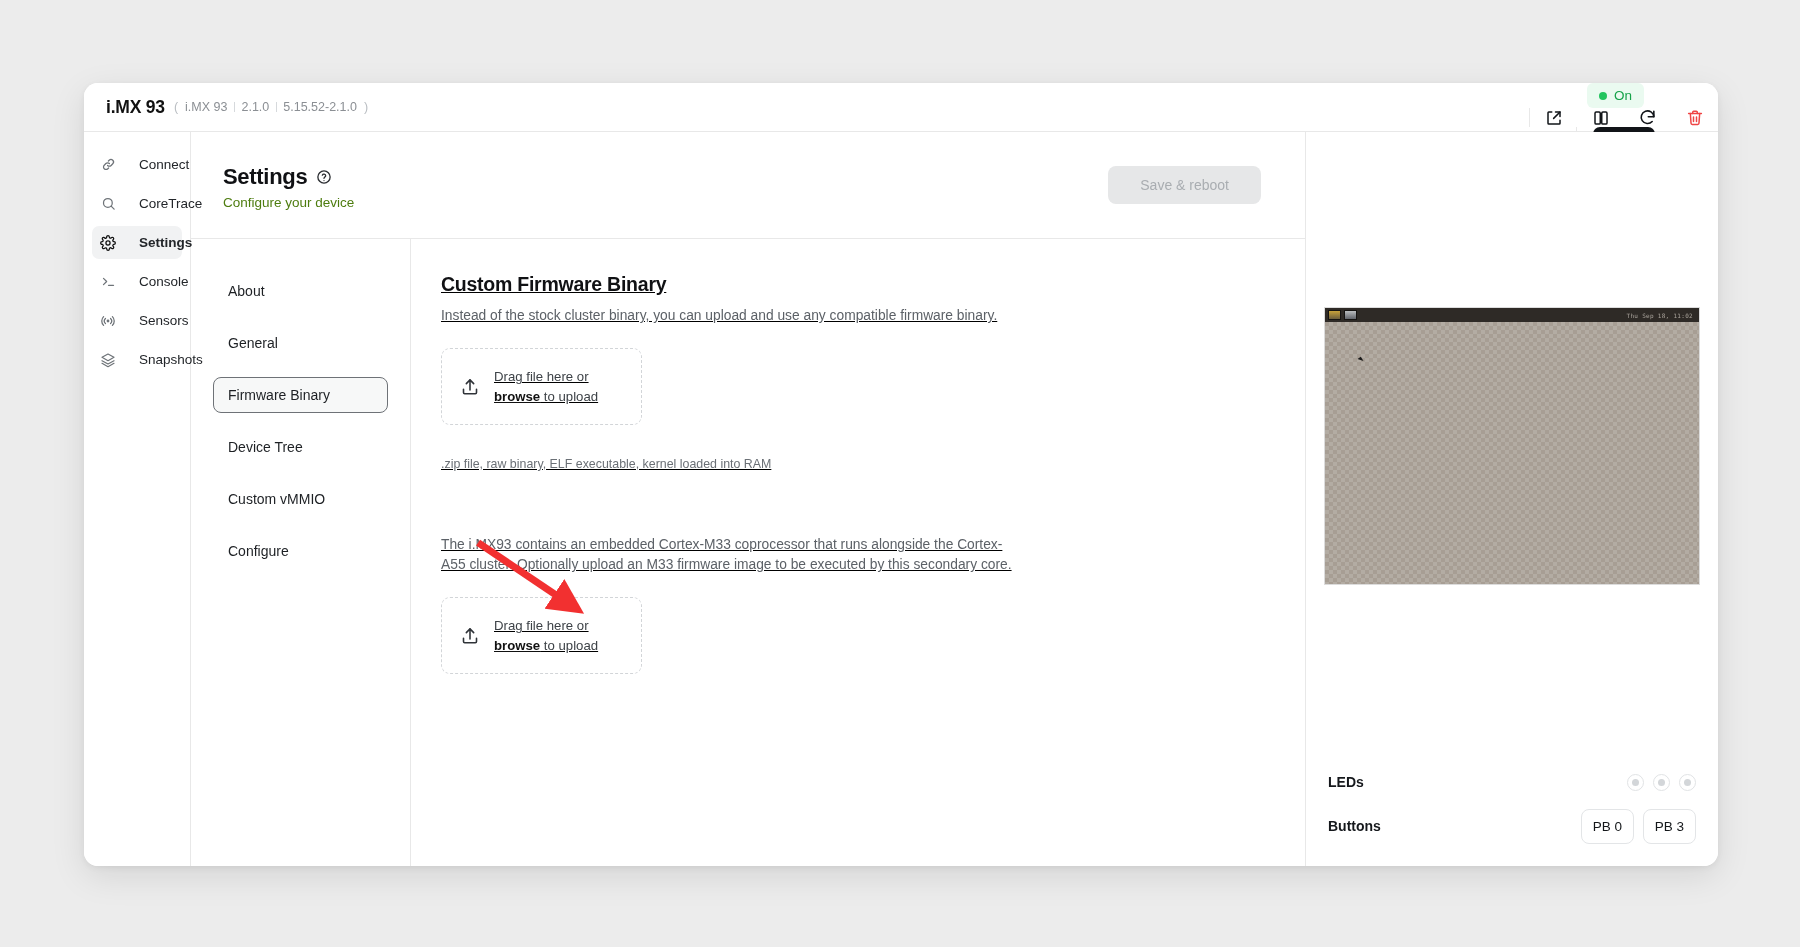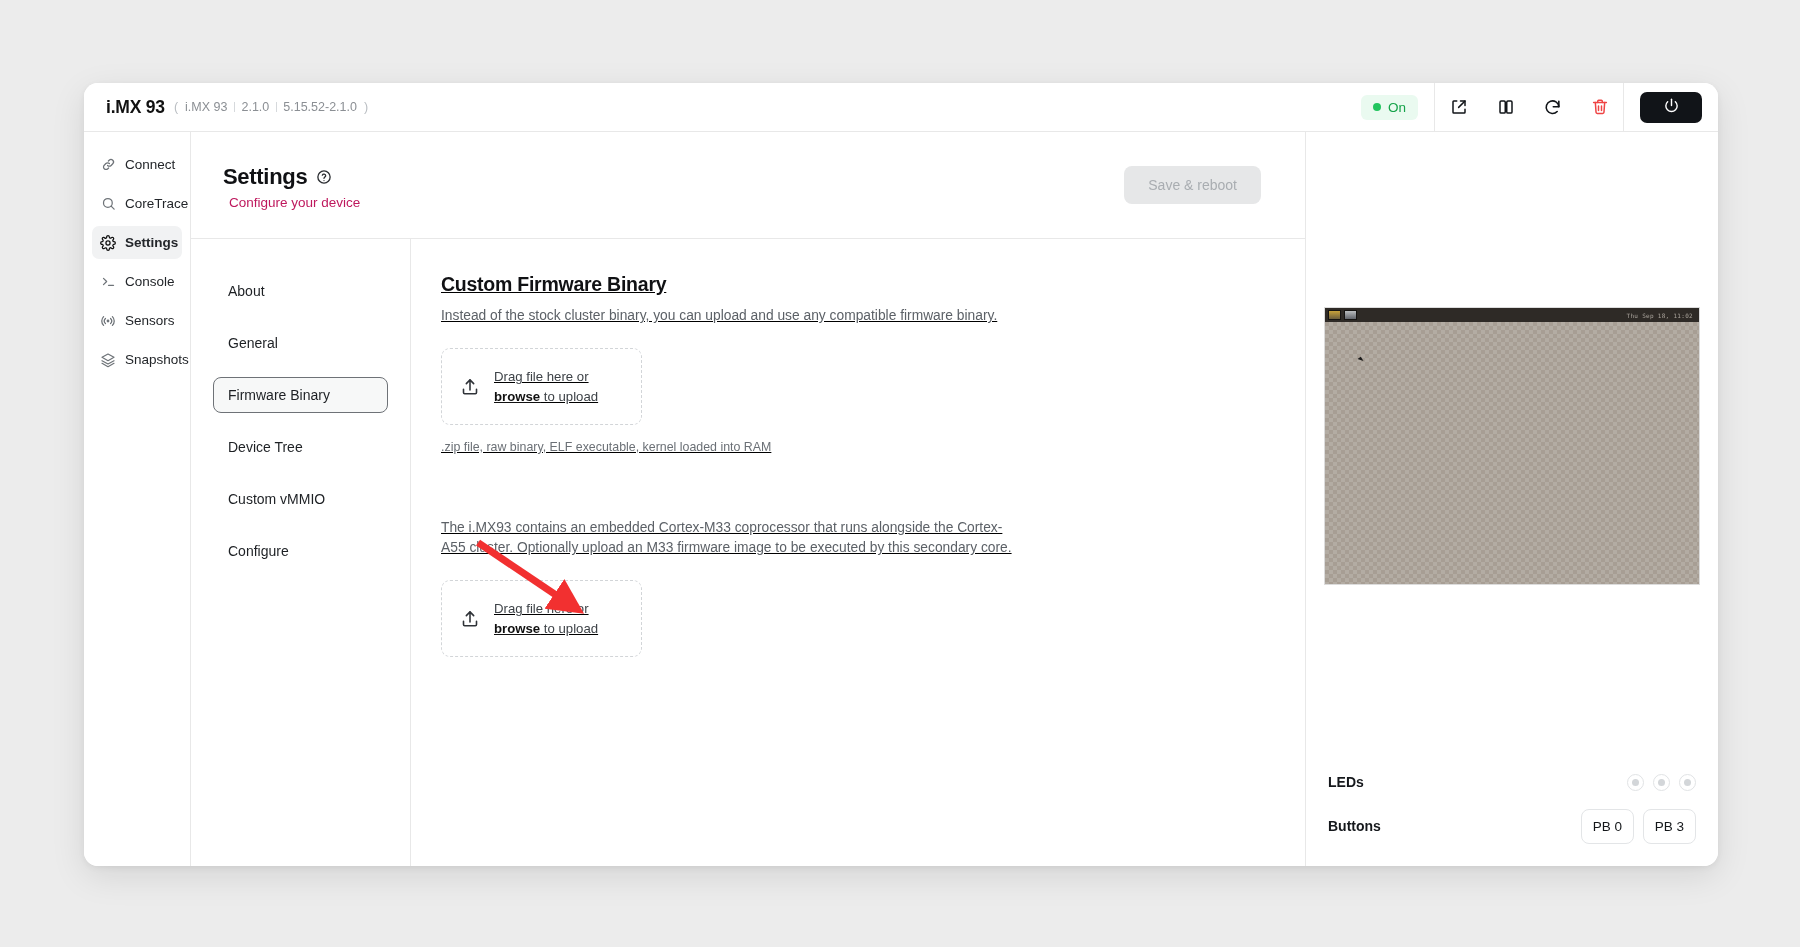--- a/index.html
+++ b/index.html
@@ -31,21 +31,21 @@
     background: #fff;
   }
   .dev-name { font-size: 17.5px; font-weight: 700; color: #111; letter-spacing: -0.2px; }
   .dev-meta { margin-left: 9px; font-size: 12.5px; color: #8b8f94; display: flex; align-items: center; gap: 0; }
   .dev-meta .paren { color: #b9bdc2; }
   .dev-meta .seg { padding: 0 7px; position: relative; }
   .dev-meta .seg + .seg::before {
     content: ""; position: absolute; left: 0; top: 2px; bottom: 2px;
     width: 1px; background: #d6d9dc;
   }
-  .tb-right { margin-left: auto; display: flex; align-items: center; height: 100%; }
+  .tb-right { margin-left: auto; display: flex; align-items: center; height: 100%; flex-direction: column; }
   .status-pill {
     display: flex; align-items: center; gap: 7px;
     background: #eafaf0; color: #16a34a;
     border-radius: 6px; padding: 5px 12px;
     font-size: 13.5px; margin-right: 16px;
   }
   .status-dot { width: 8px; height: 8px; border-radius: 50%; background: #22c55e; }
   .tb-group { display: flex; align-items: center; height: 100%; border-left: 1px solid #e8e8e8; }
   .tb-btn {
     width: 47px; height: 100%;
@@ -64,46 +64,46 @@
   .body-row { flex: 1; display: flex; min-height: 0; }
 
   
   .sidenav {
     width: 107px; flex: 0 0 107px;
     border-right: 1px solid #e8e8e8;
     padding-top: 16px;
     background: #fff;
   }
   .nav-item {
-    display: flex; align-items: center; gap: 9px;
+    display: flex; align-items: center; gap: 23px;
     height: 33px; margin: 0 8px 6px 8px;
     padding: 0 8px; border-radius: 7px;
     font-size: 13.5px; color: #23262a; cursor: pointer;
     white-space: nowrap;
   }
   .nav-item.active { background: #f1f2f3; font-weight: 600; }
   .nav-ico { width: 16px; height: 16px; flex: 0 0 16px; display: flex; align-items: center; justify-content: center; color: #6e7378; }
   .nav-item.active .nav-ico { color: #111; }
 
   
   .settings-col { flex: 1; display: flex; flex-direction: column; min-width: 0; border-right: 1px solid #e8e8e8; }
   .settings-head {
     height: 107px; flex: 0 0 107px;
     border-bottom: 1px solid #e8e8e8;
     display: flex; align-items: flex-start;
     padding: 32px 44px 0 32px;
   }
   .page-title { font-size: 22px; font-weight: 700; color: #101114; display: flex; align-items: center; gap: 9px; letter-spacing: -0.3px; }
   .help-ico { color: #2b2e32; display: inline-flex; }
-  .page-sub { font-size: 13.5px; color: #be185d; margin-top: 5px; margin-left: 6px; }
+  .page-sub { font-size: 13.5px; color: #4d7c0f; margin-top: 5px; }
   .save-btn {
     margin-left: auto; margin-top: 2px;
     background: #e6e7e8; color: #a9adb1;
     border: none; border-radius: 8px;
-    padding: 0 24px; height: 38px;
+    padding: 0 32px; height: 38px;
     font-size: 14px; font-family: inherit;
     cursor: not-allowed;
   }
 
   .settings-body { flex: 1; display: flex; min-height: 0; }
 
   
   .subnav {
     width: 220px; flex: 0 0 220px;
     border-right: 1px solid #e8e8e8;
@@ -127,21 +127,21 @@
   .dropzone {
     margin-top: 22px;
     width: 201px; height: 77px;
     border: 1.5px dashed #d2d5d8; border-radius: 9px;
     display: flex; align-items: center; gap: 14px;
     padding: 0 18px; cursor: pointer; background: #fff;
   }
   .dz-ico { color: #2f3338; flex: 0 0 20px; display: flex; }
   .dz-text { font-size: 13.2px; line-height: 1.45; color: #3d4247; }
   .dz-text .browse { font-weight: 700; text-decoration: underline; color: #111; }
-  .dz-hint { font-size: 12.4px; color: #6b7076; margin-top: 15px; }
+  .dz-hint { font-size: 12.4px; color: #6b7076; margin-top: 32px; }
   .sec-gap { height: 54px; }
 
   
   .arrow-layer { position: absolute; left: 0; top: 0; width: 100%; height: 100%; pointer-events: none; overflow: visible; }
 
   
   .device-panel {
     width: 412px; flex: 0 0 412px;
     display: flex; flex-direction: column;
     background: #fff; padding: 0 18px;

